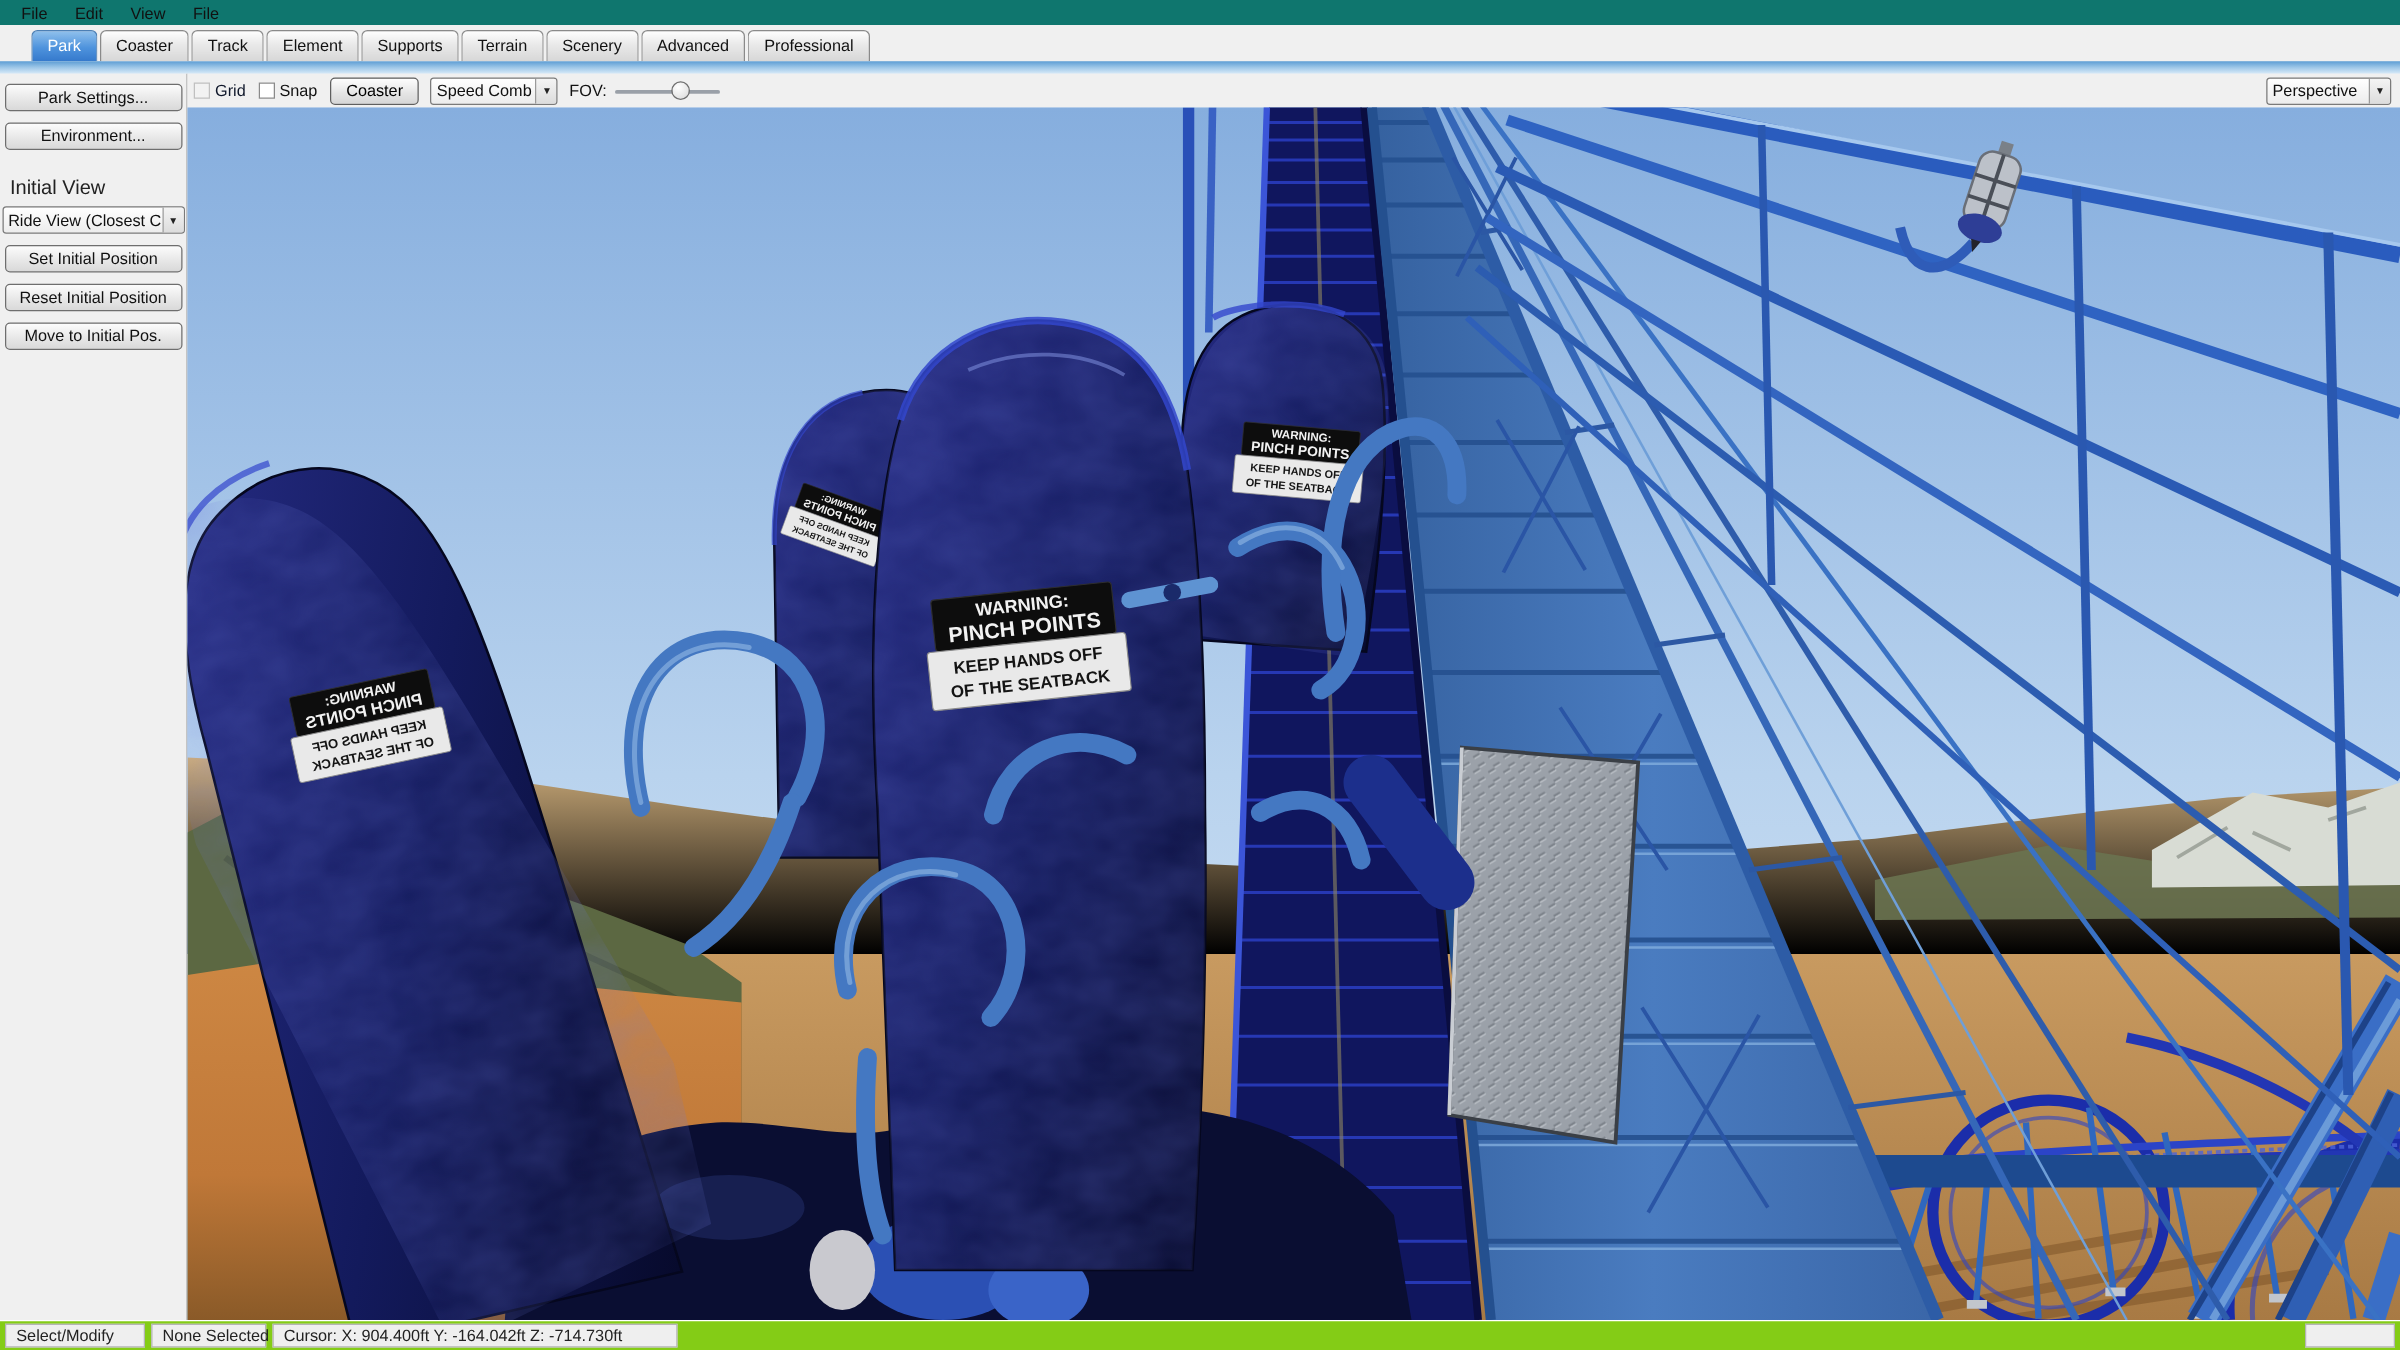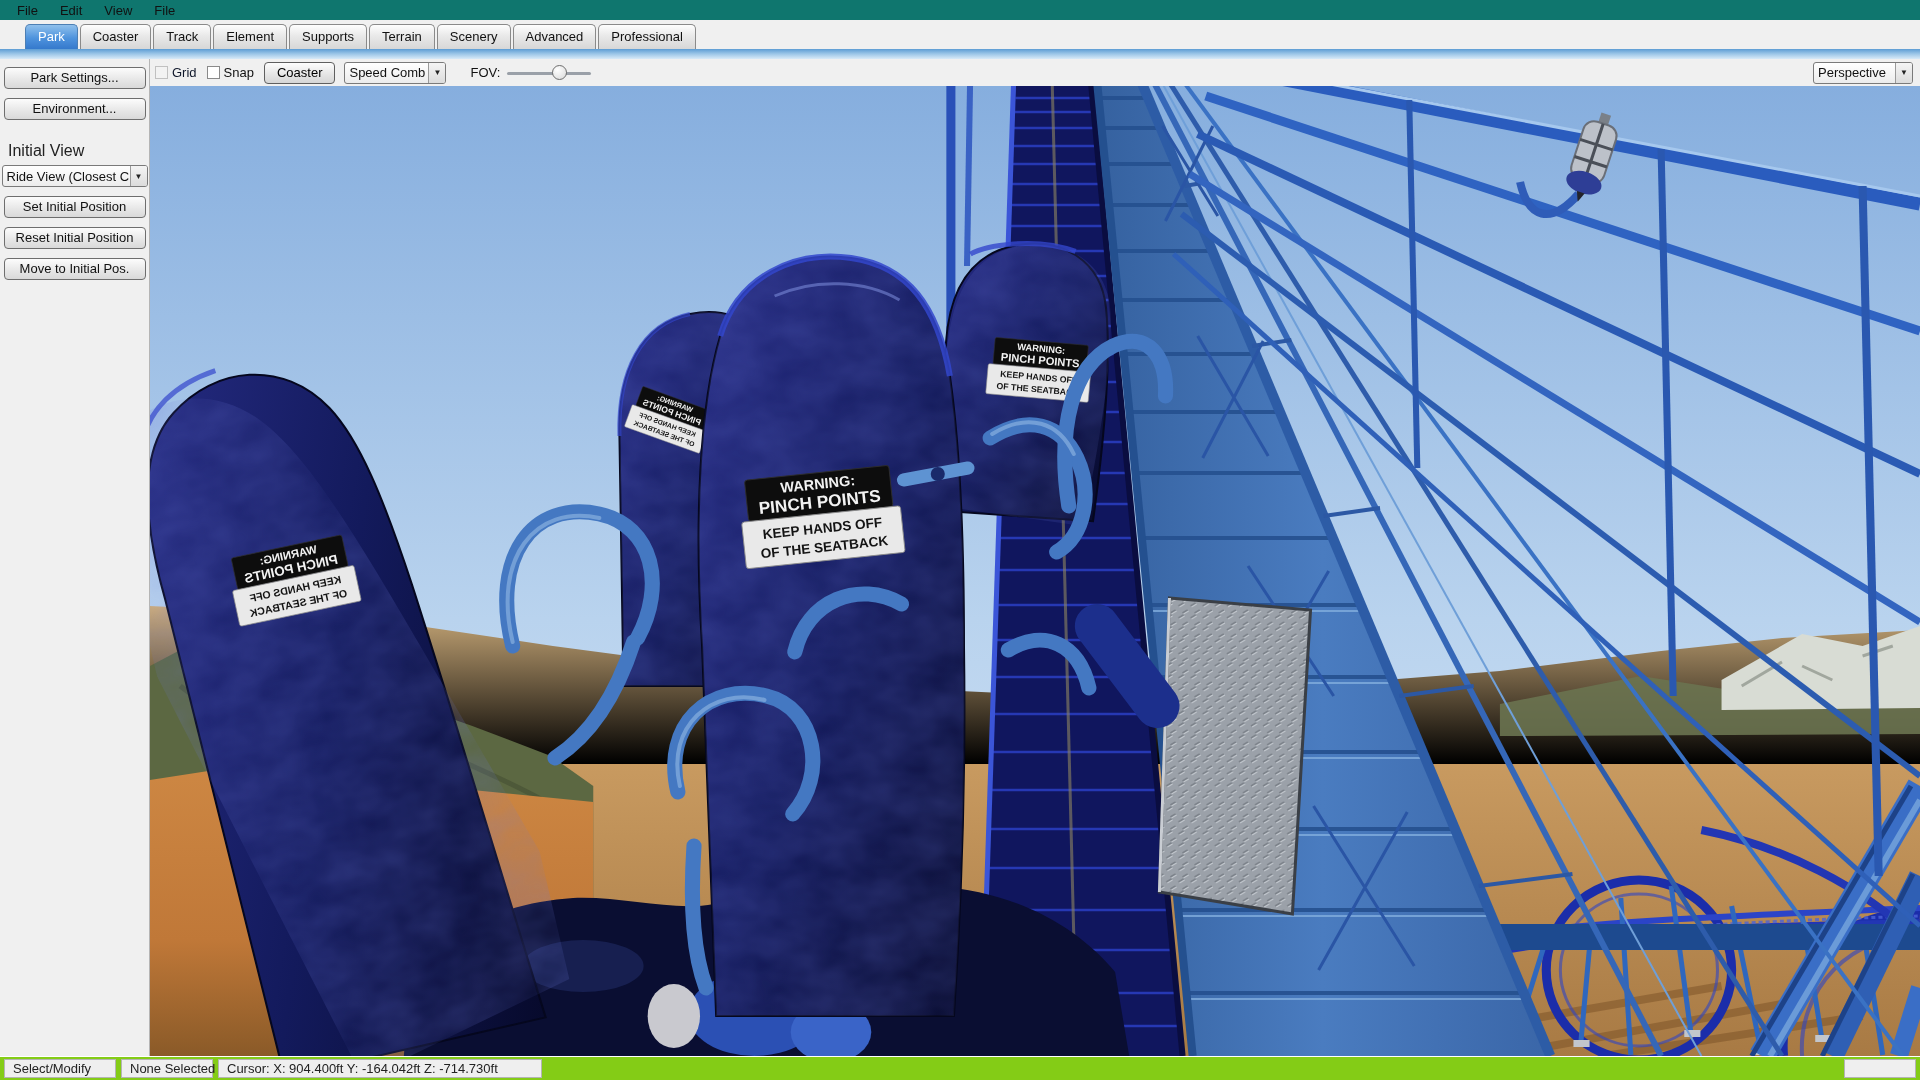--- a/index.html
+++ b/index.html
@@ -37,21 +37,21 @@
   .workarea { flex:1; display:flex; flex-direction:column; }
 
   
   .toolbar { height:27px; display:flex; align-items:center; padding:0 5px; background:#f0f0f0; font-size:13px; }
   .checkbox { width:13px; height:13px; border:1px solid #8a8a8a; background:#fff; margin-right:4px; }
   .checkbox.disabled { border-color:#c0c0c0; background:#f2f2f2; }
   .cb-label { margin-right:10px; color:#111; }
   .cb-label.disabled { color:#0f172a; }
   .tb-btn { height:22px; padding:0 12px; font-size:13px; border:1px solid #5f5f5f; border-radius:4px;
     background:linear-gradient(#fdfdfd,#e4e4e4 60%,#d6d6d6); margin-right:9px; }
-  .tb-combo { width:102px; margin-right:24px; }
+  .tb-combo { width:102px; margin-right:9px; }
   .fov-label { color:#111; margin-right:7px; }
   .slider { position:relative; width:84px; height:16px; }
   .slider .groove { position:absolute; left:0; right:0; top:7px; height:3px; background:#9aa0a8; border-radius:2px; }
   .slider .handle { position:absolute; top:0; width:15px; height:15px; border-radius:50%;
     border:1px solid #6e6e6e; background:radial-gradient(circle at 35% 30%,#ffffff,#d8d8d8); margin-left:-8px; }
   .spacer { flex:1; }
   .persp-combo { width:100px; margin-right:2px; }
 
   
   .viewport { position:relative; flex:1; background:#9cc0e8; }

